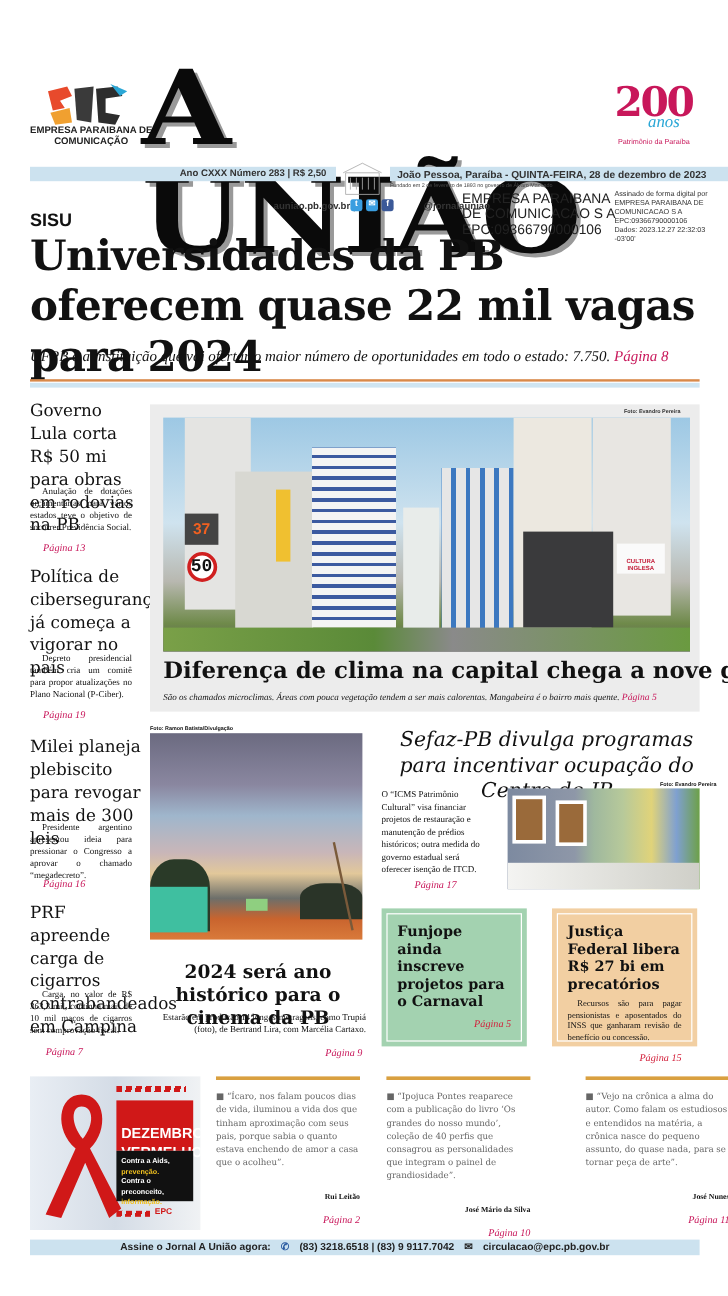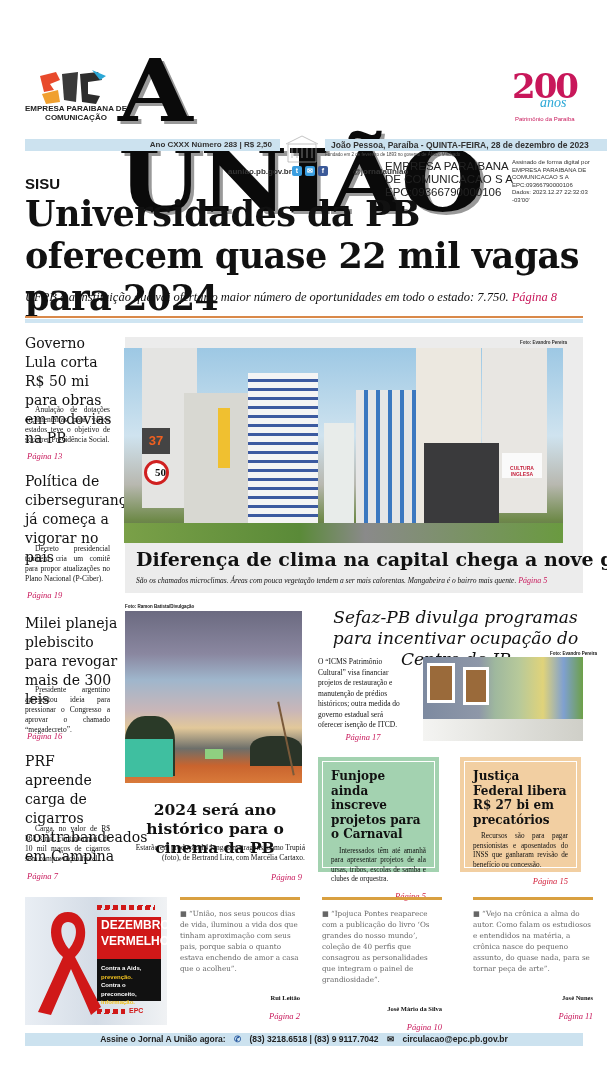--- a/index.html
+++ b/index.html
@@ -28,25 +28,25 @@
 #sig-small{left:512px;top:159px;font-size:6px;line-height:7.5px;color:#333}
 
 #kicker{left:25px;top:175px;font-size:15px;font-weight:bold;font-family:"Liberation Sans",sans-serif}
 #headline{left:25px;top:193px;width:570px;font-family:"DejaVu Serif",serif;font-weight:bold;font-size:35px;line-height:42px;letter-spacing:-0.5px}
 #subline{left:25px;top:290px;width:575px;font-size:12.5px;font-style:italic;font-family:"Liberation Serif",serif;white-space:nowrap}
 #rule-orange{left:25px;top:316px;width:558px;height:2px;background:#d9894a}
 #rule-blue{left:25px;top:319px;width:558px;height:4px;background:#cfe5f2}
 
 .lc-title{position:absolute;left:25px;width:95px;font-size:14px;line-height:19px;font-family:"DejaVu Serif",serif}
 .lc-body{position:absolute;left:25px;width:85px;font-size:7.5px;line-height:10px;text-align:justify;text-indent:10px;font-family:"Liberation Serif",serif}
-.lc-pg{position:absolute;left:27px;width:85px;text-align:left;font-size:8.5px}
+.lc-pg{position:absolute;left:11px;width:85px;text-align:center;font-size:8.5px}
 
 #hero-box{left:125px;top:337px;width:458px;height:256px;background:#ececec}
 #hero-credit{left:520px;top:340px;font-size:4.5px;font-weight:bold;color:#333}
-#hero-img{left:124px;top:348px;width:439px;height:195px;background:linear-gradient(#9dc8e4 0%,#cfe3ef 45%,#b8b8b0 70%,#6f8a4a 88%,#555 100%);overflow:hidden}
+#hero-img{left:136px;top:348px;width:439px;height:195px;background:linear-gradient(#9dc8e4 0%,#cfe3ef 45%,#b8b8b0 70%,#6f8a4a 88%,#555 100%);overflow:hidden}
 #hero-title{left:136px;top:548px;font-size:19px;font-weight:bold;font-family:"DejaVu Serif",serif;white-space:nowrap}
 #hero-sub{left:136px;top:576px;font-size:7.5px;font-style:italic;font-family:"Liberation Serif",serif;white-space:nowrap}
 
 #cine-credit{left:125px;top:604px;font-size:4.5px;font-weight:bold}
 #cine-img{left:125px;top:611px;width:177px;height:172px;overflow:hidden;background:linear-gradient(#6b6a80 0%,#8a87a0 25%,#9fb6cc 40%,#c9b6b8 58%,#e2c89a 68%,#6d6f6a 80%,#c9642e 90%,#d97a3a 100%)}
 #cine-title{left:125px;top:800px;width:180px;text-align:center;font-size:15.5px;line-height:19px;font-weight:bold;font-family:"DejaVu Serif",serif}
 #cine-sub{left:125px;top:843px;width:180px;text-align:right;font-size:7.5px;line-height:10px;font-family:"Liberation Serif",serif}
 #cine-pg{left:125px;top:872px;width:177px;text-align:right;font-size:8.5px}
 
 #sefaz-title{left:318px;top:607px;width:275px;text-align:center;font-size:17px;line-height:21px;font-style:italic;font-family:"DejaVu Serif",serif}
@@ -149,21 +149,21 @@
   <div style="position:absolute;left:60px;top:45px;width:65px;height:140px;background:#d8d8d2"></div>
   <div style="position:absolute;left:94px;top:60px;width:12px;height:60px;background:#f0c030"></div>
   <div style="position:absolute;left:124px;top:25px;width:70px;height:150px;background:repeating-linear-gradient(#f4f4f4 0 6px,#3c5aa0 6px 9px)"></div>
   <div style="position:absolute;left:200px;top:75px;width:30px;height:110px;background:#e8ecea"></div>
   <div style="position:absolute;left:232px;top:42px;width:60px;height:140px;background:repeating-linear-gradient(90deg,#e6e6e6 0 8px,#3c78c0 8px 12px)"></div>
   <div style="position:absolute;left:292px;top:0;width:65px;height:175px;background:#ece8e0"></div>
   <div style="position:absolute;left:358px;top:0;width:65px;height:165px;background:#e8e6e2"></div>
   <div style="position:absolute;left:300px;top:95px;width:75px;height:80px;background:#3a3a3c"></div>
   <div style="position:absolute;left:378px;top:105px;width:40px;height:25px;background:#fafafa;font-size:5px;color:#c41e3a;text-align:center;padding-top:12px;font-family:'Liberation Sans',sans-serif;font-weight:bold">CULTURA INGLESA</div>
   <div style="position:absolute;left:18px;top:80px;width:28px;height:26px;background:#444;color:#f06020;font-size:13px;font-weight:bold;text-align:center;line-height:26px;font-family:'Liberation Sans',sans-serif">37</div>
-  <div style="position:absolute;left:20px;top:112px;width:25px;height:25px;border-radius:50%;background:#fff;border:3px solid #d02020;color:#111;font-size:11px;font-weight:bold;text-align:right;line-height:19px;font-family:Liberation Serif, serif">50</div>
+  <div style="position:absolute;left:20px;top:112px;width:25px;height:25px;border-radius:50%;background:#fff;border:3px solid #d02020;color:#111;font-size:15px;font-weight:bold;text-align:left;line-height:19px;font-family:Liberation Mono, monospace">50</div>
   <div style="position:absolute;left:0;top:175px;width:439px;height:20px;background:linear-gradient(90deg,#7aa048,#5a8a38 40%,#8a8a8a 55%,#6a9a40)"></div>
 </div>
 <div id="hero-title" class="abs">Diferença de clima na capital chega a nove graus</div>
 <div id="hero-sub" class="abs"><span>São os chamados microclimas. Áreas com pouca vegetação tendem a ser mais calorentas. Mangabeira é o bairro mais quente.</span> <span class="pg" style="font-size:8px">Página 5</span></div>
 
 <div id="cine-credit" class="abs sans">Foto: Ramon Batista/Divulgação</div>
 <div id="cine-img" class="abs">
   <div style="position:absolute;left:0;top:105px;width:50px;height:60px;background:#2a3a28;border-radius:40% 40% 0 0"></div>
   <div style="position:absolute;left:0;top:128px;width:48px;height:38px;background:#3fbfa0"></div>
   <div style="position:absolute;left:80px;top:138px;width:18px;height:10px;background:#8fcf80"></div>
@@ -184,64 +184,63 @@
     </div>
   <div style="position:absolute;left:40px;top:10px;width:26px;height:38px;background:#fff;padding:3px">
       <div style="width:100%;height:100%;background:#9a6a3a"></div>
     </div>
   <div style="position:absolute;left:0;top:62px;width:160px;height:22px;background:linear-gradient(90deg,#f4f4f2,#cfcfc8)"></div>
 </div>
 
 <div class="box" style="left:318px;top:757px;background:#a3d2b0">
   <div class="inner">
     <h3>Funjope ainda inscreve projetos para o Carnaval</h3>
-    <p>Interessados têm até amanhã para apresentar projetos de ala ursas, tribos, escolas de samba e clubes de orquestra.</p>
     <span class="pg">Página 5</span>
   </div>
 </div>
 <div class="box" style="left:460px;top:757px;background:#f2cfa2">
   <div class="inner">
     <h3>Justiça Federal libera R$ 27 bi em precatórios</h3>
     <p>Recursos são para pagar pensionistas e aposentados do INSS que ganharam revisão de benefício ou concessão.</p>
     <span class="pg">Página 15</span>
   </div>
 </div>
 
 <div id="aids-img" class="abs">
   <svg style="position:absolute;left:8px;top:10px" width="70" height="110" viewBox="0 0 70 110">
     <path d="M35 5 C15 5 12 35 30 50 L5 105 L18 108 L38 62 L58 108 L68 100 L42 50 C58 35 55 5 35 5 Z M35 15 C45 15 46 30 36 42 C26 30 26 15 35 15 Z" fill="#d01818"></path>
   </svg>
   <div style="position:absolute;left:72px;top:8px;width:58px;height:5px;background:repeating-linear-gradient(100deg,#d01818 0 5px,transparent 5px 8px)"></div>
-  <div style="position:absolute;left:72px;top:20px;width:64px;height:42px;background:#d01818;color:#fff;font-family:'Liberation Sans',sans-serif;font-weight:bold;font-size:12px;line-height:16px;padding:0 4px">
+  <div style="position:absolute;left:72px;top:20px;width:64px;height:42px;background:#d01818;color:#fff;font-family:'Liberation Sans',sans-serif;font-weight:bold;font-size:12px;line-height:16px;padding:19px 4px">
     <div>DEZEMBRO</div>
     <div>VERMELHO</div>
   </div>
   <div style="position:absolute;left:72px;top:62px;width:64px;height:42px;background:#111;font-family:'Liberation Sans',sans-serif;font-weight:bold;font-size:6px;line-height:8.5px;padding:5px 4px">
     <div style="color:#fff">Contra a Aids,</div>
     <div style="color:#f0c020">prevenção.</div>
     <div style="color:#fff">Contra o preconceito,</div>
     <div style="color:#f0c020">informação.</div>
   </div>
   <div style="position:absolute;left:72px;top:112px;width:28px;height:5px;background:repeating-linear-gradient(100deg,#d01818 0 5px,transparent 5px 8px)"></div>
   <div style="position:absolute;left:104px;top:110px;font-size:7px;font-weight:bold;color:#d01818;font-family:'Liberation Sans',sans-serif">EPC</div>
 </div>
 
 <div class="quote-col" style="left:180px">
   <div class="orule"></div>
-  <div class="qt">■ <span>“União, nos seus poucos dias de vida, iluminou a vida dos que tinham aproximação com seus pais, porque sabia o quanto estava enchendo de amor a casa que o acolheu”.</span></div>
+  <div class="qt">■ <span>“Ícaro, nos falam poucos dias de vida, iluminou a vida dos que tinham aproximação com seus pais, porque sabia o quanto estava enchendo de amor a casa que o acolheu”.</span></div>
   <div class="au" style="margin-top:20px">Rui Leitão</div>
   <span class="pg" style="margin-top:10px">Página 2</span>
 </div>
 <div class="quote-col" style="left:322px">
   <div class="orule"></div>
   <div class="qt">■ <span>“Ipojuca Pontes reaparece com a publicação do livro ‘Os grandes do nosso mundo’, coleção de 40 perfis que consagrou as personalidades que integram o painel de grandiosidade”.</span></div>
   <div class="au" style="margin-top:20px">José Mário da Silva</div>
   <span class="pg" style="margin-top:10px">Página 10</span>
 </div>
-<div class="quote-col" style="left:473px">
+<div class="quote-col" style="left:488px">
   <div class="orule"></div>
   <div class="qt">■ <span>“Vejo na crônica a alma do autor. Como falam os estudiosos e entendidos na matéria, a crônica nasce do pequeno assunto, do quase nada, para se tornar peça de arte”.</span></div>
   <div class="au" style="margin-top:20px">José Nunes</div>
   <span class="pg" style="margin-top:10px">Página 11</span>
 </div>
 
 <div id="foot" class="abs">
   <span>Assine o Jornal A União agora:</span>
   <span style="color:#2a5aa0">✆</span>
   <span>(83) 3218.6518 | (83) 9 9117.7042</span>

